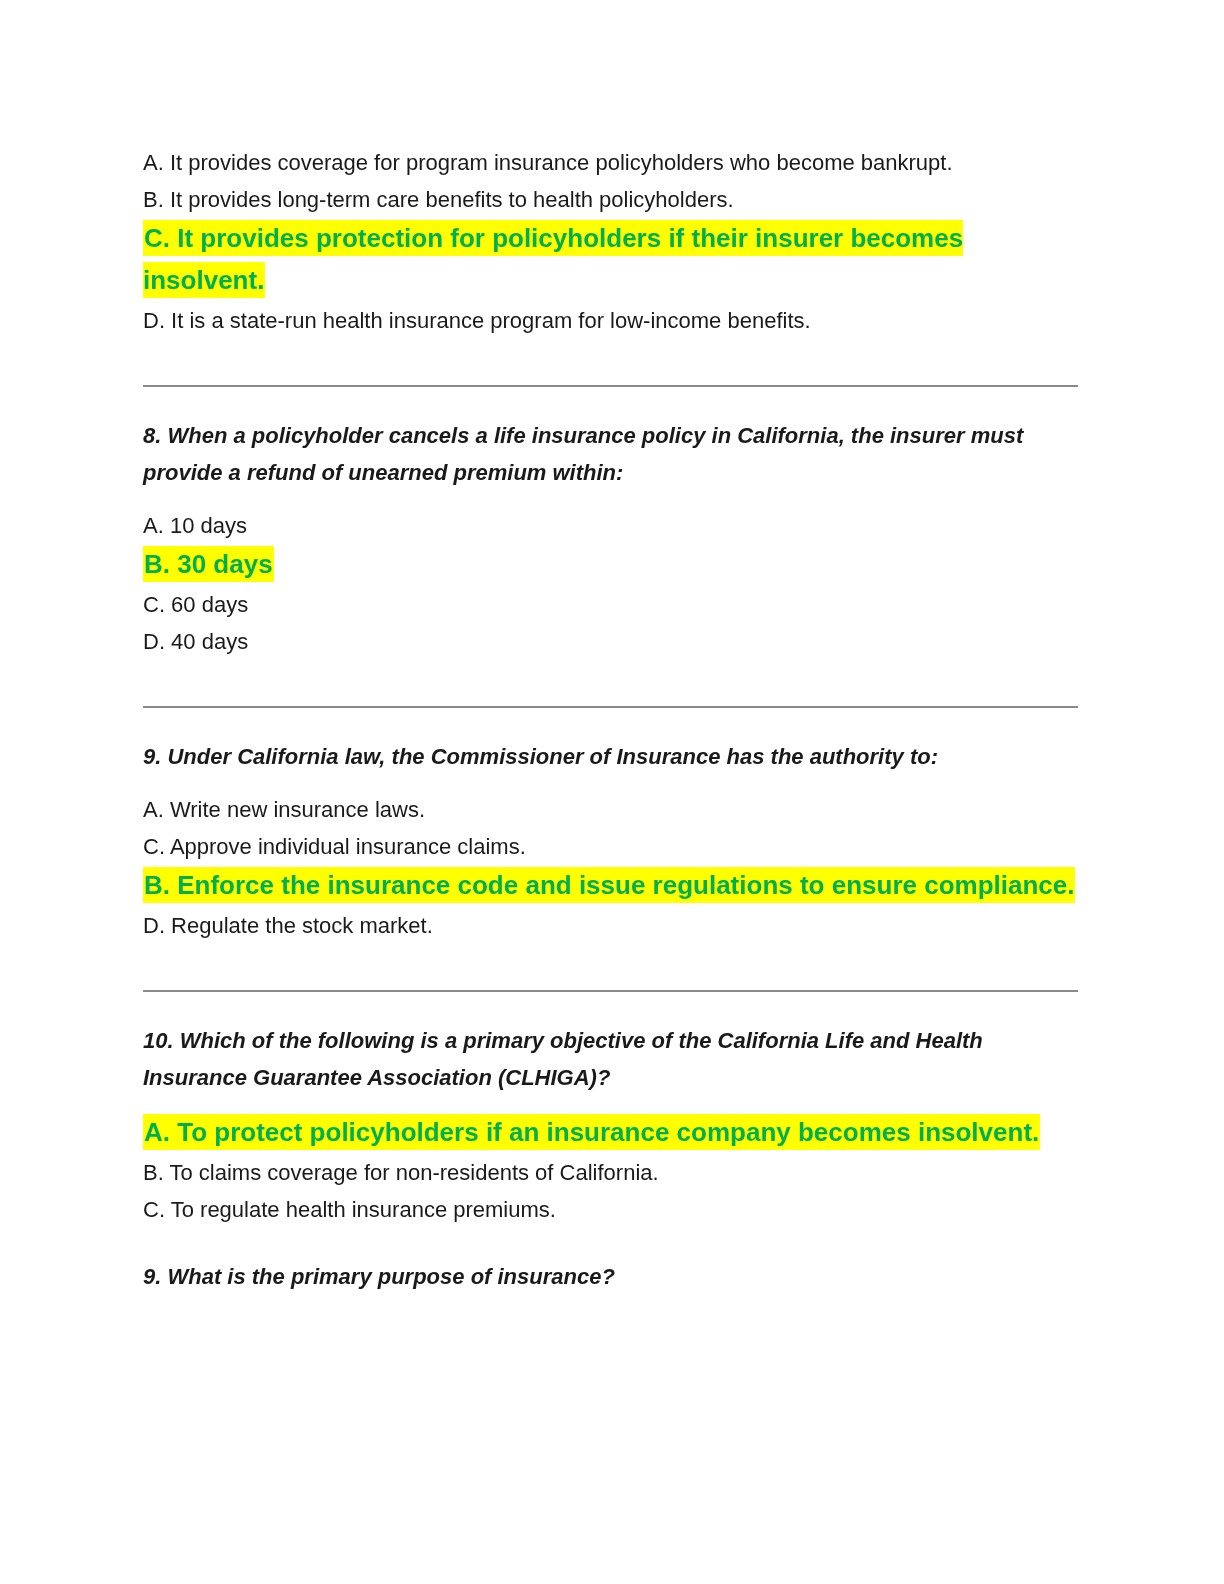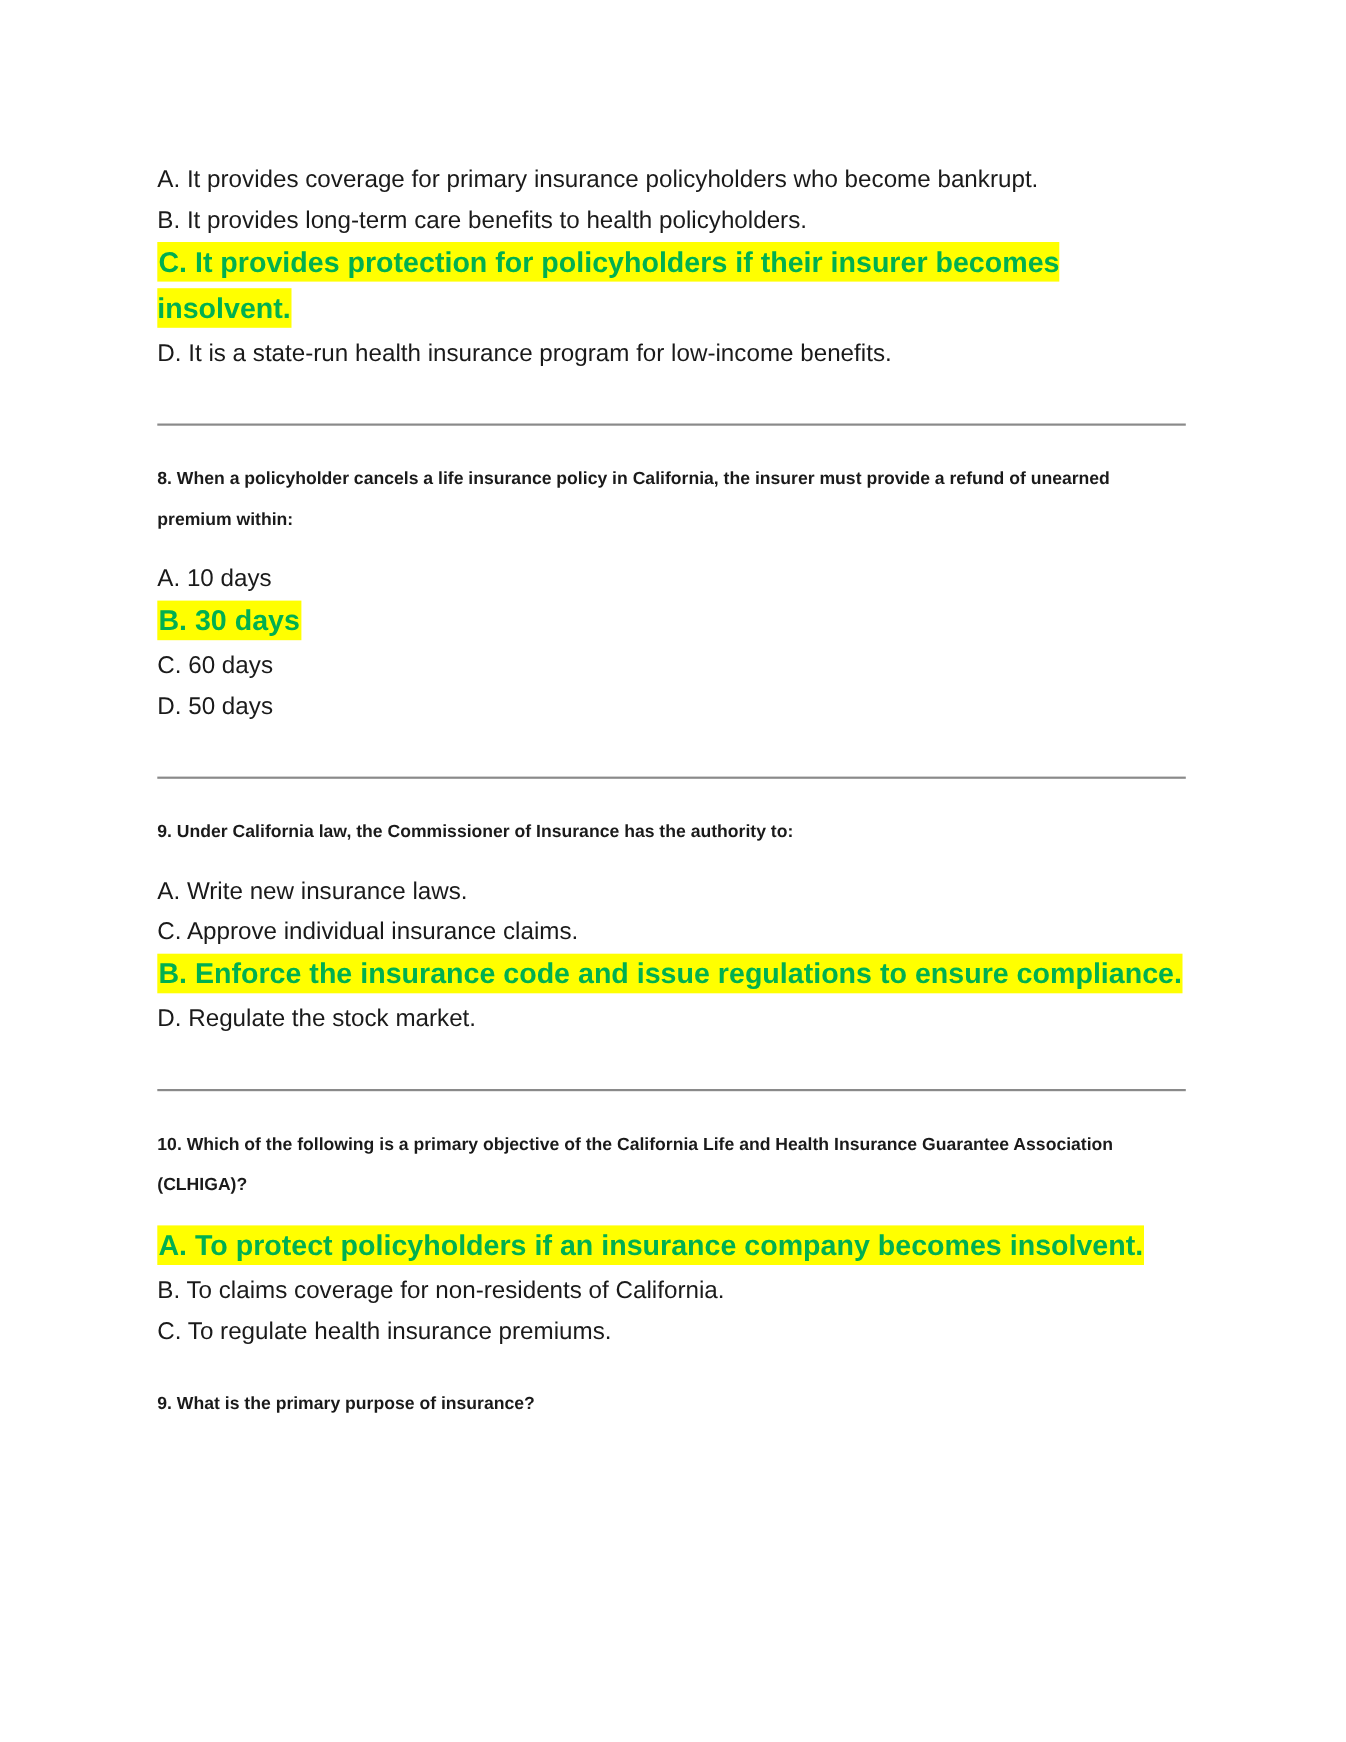--- a/index.html
+++ b/index.html
@@ -25,24 +25,25 @@
     font-size: 22px;
     line-height: 37px;
     font-weight: 400;
   }
 
   .option.hl-line {
     line-height: 41px;
   }
 
   .question {
-    font-size: 16px;
+    font-size: 22px;
     font-weight: 700;
     line-height: 37px;
     margin: 30px 0 16px 0;
+    font-style: italic;
   }
 
   .highlight {
     background: #ffff00;
     color: #00b050;
     font-weight: 700;
     font-size: 26px;
     line-height: 41px;
     padding: 3px 1px;
     box-decoration-break: slice;
@@ -56,34 +57,34 @@
   }
 
   .opts { }
 </style>
 </head>
 <body>
 
 <div class="page">
 
   <div class="opts" style="margin-top:0;">
-    <p class="option">A. It provides coverage for primary insurance policyholders who become bankrupt.</p>
+    <p class="option">A. It provides coverage for program insurance policyholders who become bankrupt.</p>
     <p class="option">B. It provides long-term care benefits to health policyholders.</p>
     <p class="option hl-line"><span class="highlight">C. It provides protection for policyholders if their insurer becomes insolvent.</span></p>
     <p class="option">D. It is a state-run health insurance program for low-income benefits.</p>
   </div>
 
   <hr class="divider">
 
   <p class="question">8. When a policyholder cancels a life insurance policy in California, the insurer must provide a refund of unearned premium within:</p>
   <div class="opts">
     <p class="option">A. 10 days</p>
     <p class="option hl-line"><span class="highlight">B. 30 days</span></p>
     <p class="option">C. 60 days</p>
-    <p class="option">D. 50 days</p>
+    <p class="option">D. 40 days</p>
   </div>
 
   <hr class="divider">
 
   <p class="question">9. Under California law, the Commissioner of Insurance has the authority to:</p>
   <div class="opts">
     <p class="option">A. Write new insurance laws.</p>
     <p class="option">C. Approve individual insurance claims.</p>
     <p class="option hl-line"><span class="highlight">B. Enforce the insurance code and issue regulations to ensure compliance.</span></p>
     <p class="option">D. Regulate the stock market.</p>

